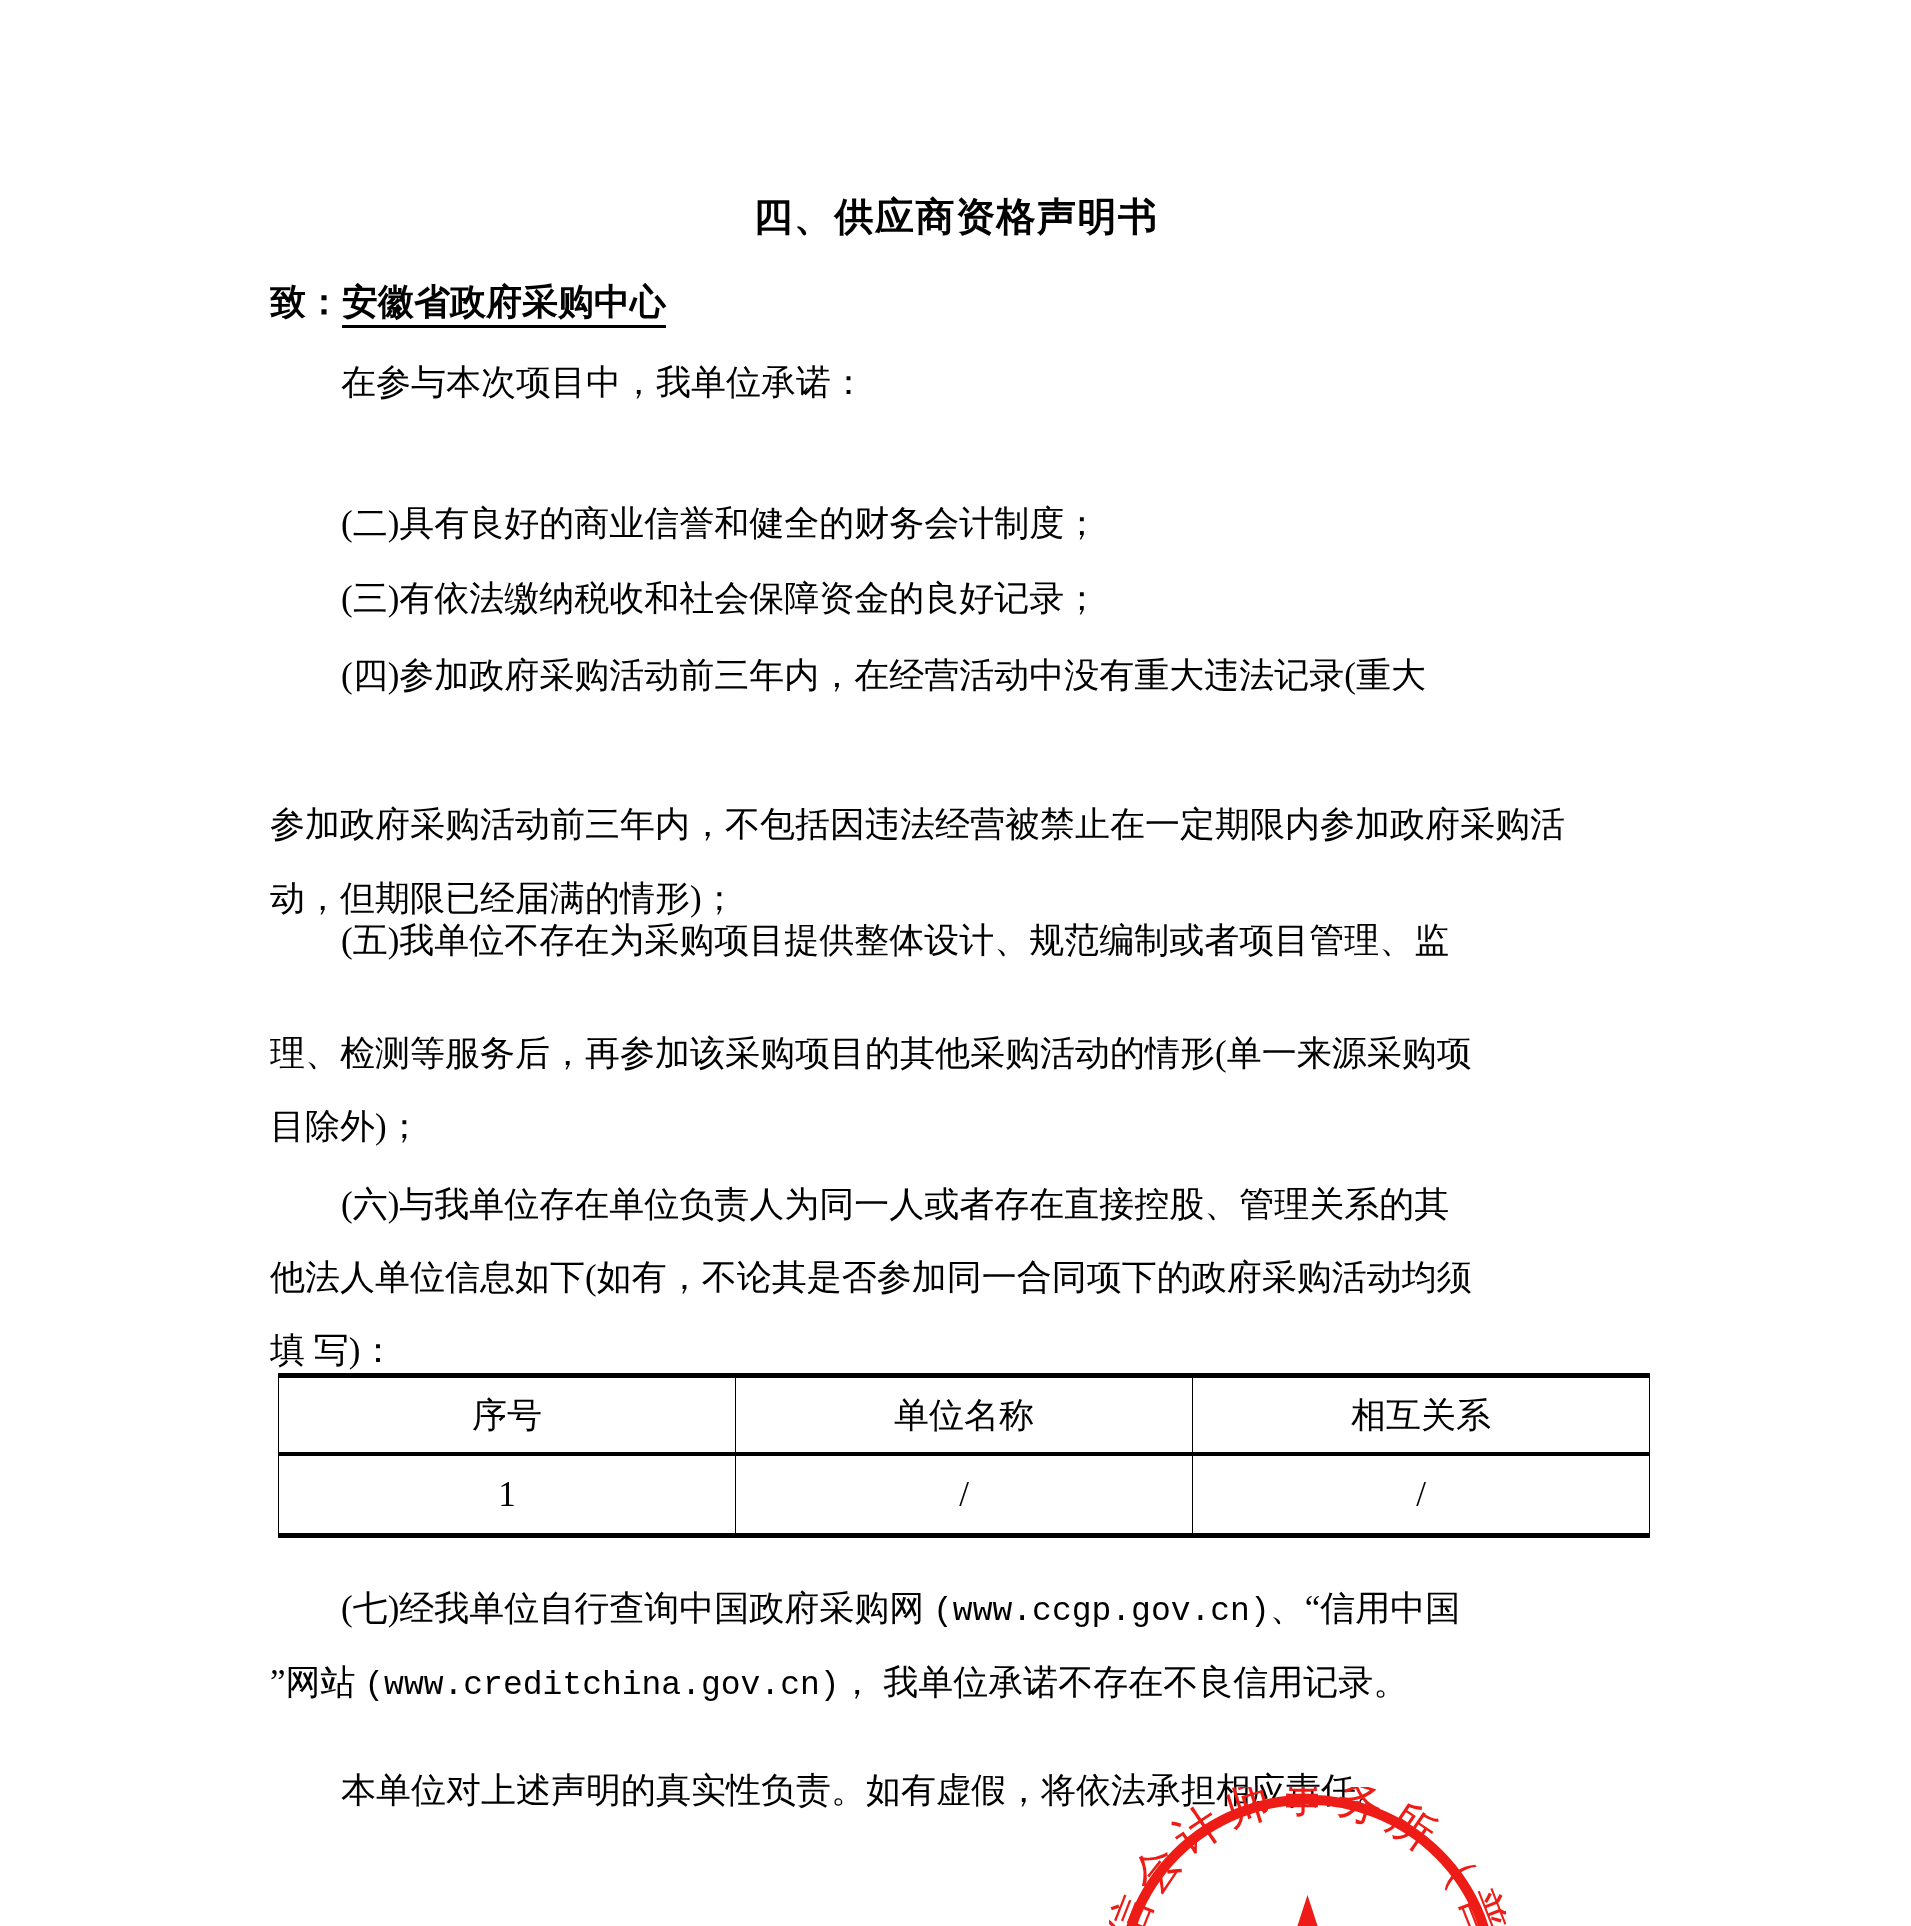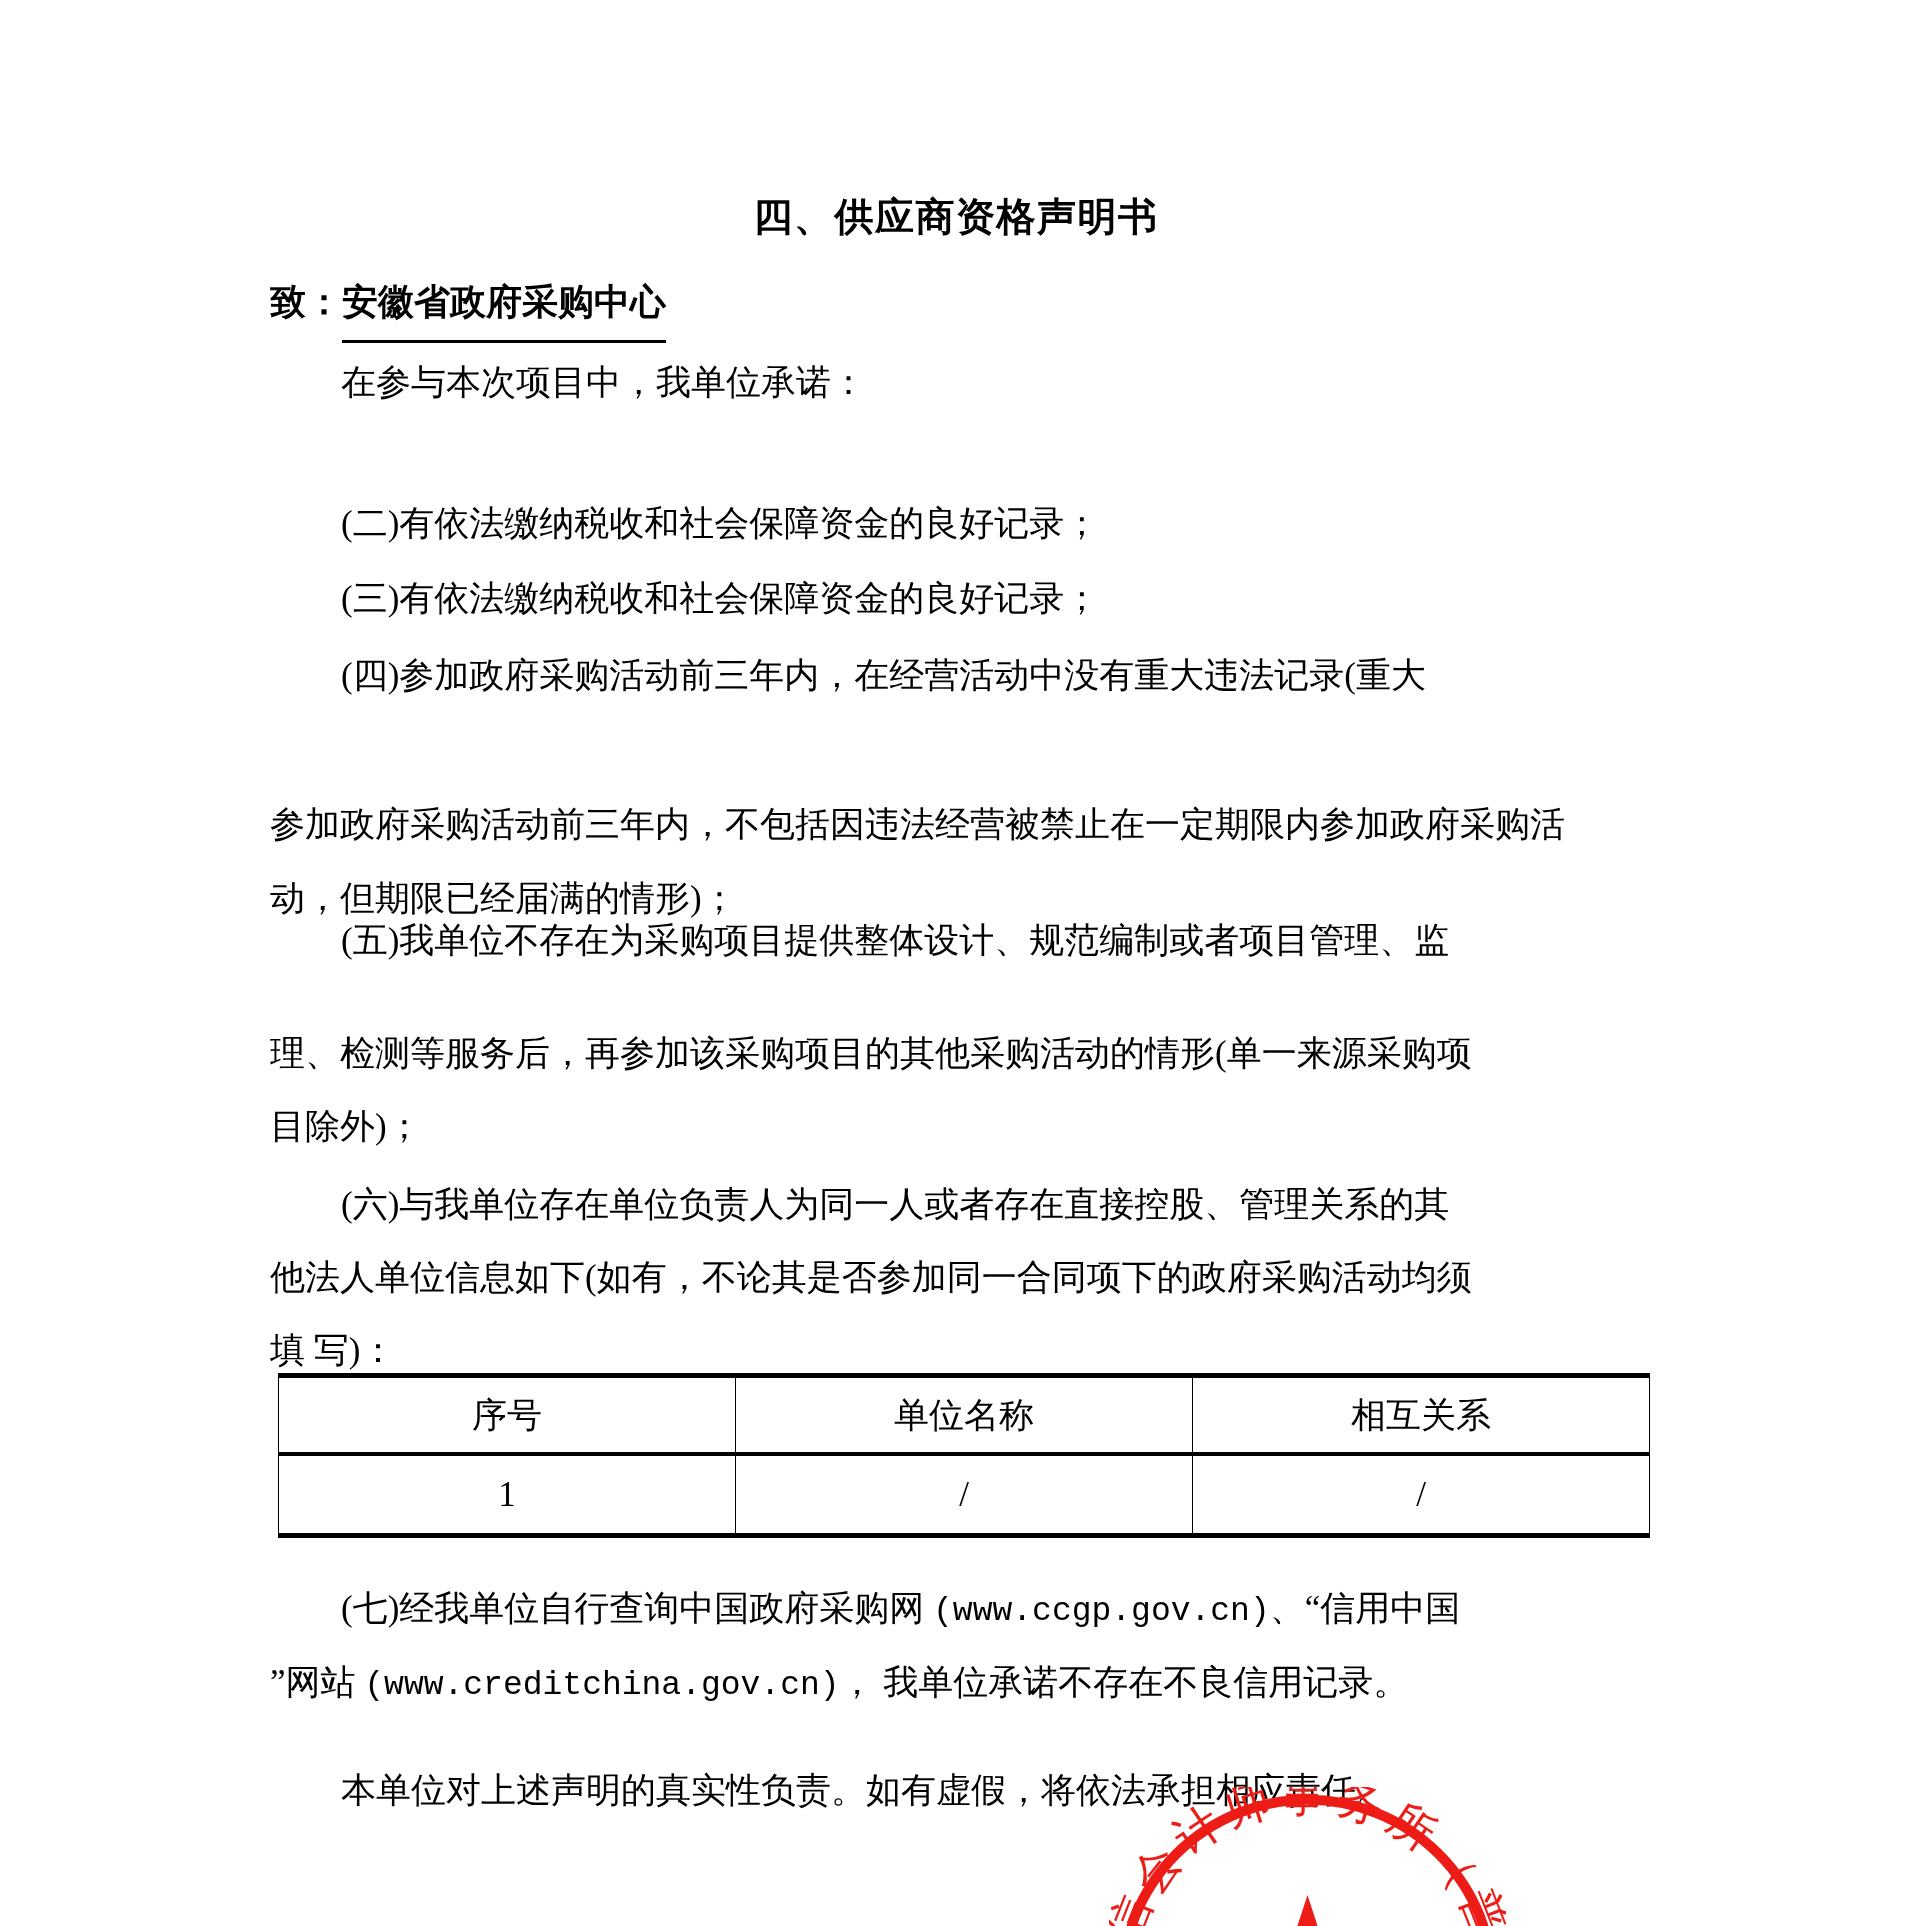--- a/index.html
+++ b/index.html
@@ -22,21 +22,21 @@
   }
   .to-line{
     position:absolute;
     top:278px;left:270px;
     font-size:36px;
     font-weight:bold;
     white-space:nowrap;
   }
   .to-line .agency{
     border-bottom:3.1px solid #000;
-    padding-bottom:18px;
+    padding-bottom:3px;
   }
   .bl{
     position:absolute;
     left:270px;
     width:1373px;
     font-size:35px;
     line-height:45px;
     white-space:nowrap;
   }
   .ind{padding-left:71px;}
@@ -83,21 +83,21 @@
 
 <div class="page">
 
   <div class="doc-title">四、供应商资格声明书</div>
 
   <div class="to-line">
     <span>致：</span><span class="agency">安徽省政府采购中心</span>
   </div>
 
   <div class="bl ind" style="top:360px">在参与本次项目中，我单位承诺：</div>
-  <div class="bl ind" style="top:501px">(二)有依法缴纳税收和社会保障资金的良好记录；</div>
+  <div class="bl ind" style="top:501px">(二)具有良好的商业信誉和健全的财务会计制度；</div>
   <div class="bl ind" style="top:576px">(三)有依法缴纳税收和社会保障资金的良好记录；</div>
   <div class="bl ind" style="top:653px">(四)参加政府采购活动前三年内，在经营活动中没有重大违法记录(重大</div>
   <div class="bl" style="top:802px">参加政府采购活动前三年内，不包括因违法经营被禁止在一定期限内参加政府采购活</div>
   <div class="bl" style="top:876px">动，但期限已经届满的情形)；</div>
   <div class="bl ind" style="top:918px">(五)我单位不存在为采购项目提供整体设计、规范编制或者项目管理、监</div>
   <div class="bl" style="top:1031px">理、检测等服务后，再参加该采购项目的其他采购活动的情形(单一来源采购项</div>
   <div class="bl" style="top:1104px">目除外)；</div>
   <div class="bl ind" style="top:1182px">(六)与我单位存在单位负责人为同一人或者存在直接控股、管理关系的其</div>
   <div class="bl" style="top:1255px">他法人单位信息如下(如有，不论其是否参加同一合同项下的政府采购活动均须</div>
   <div class="bl" style="top:1328px">填 写)：</div>

